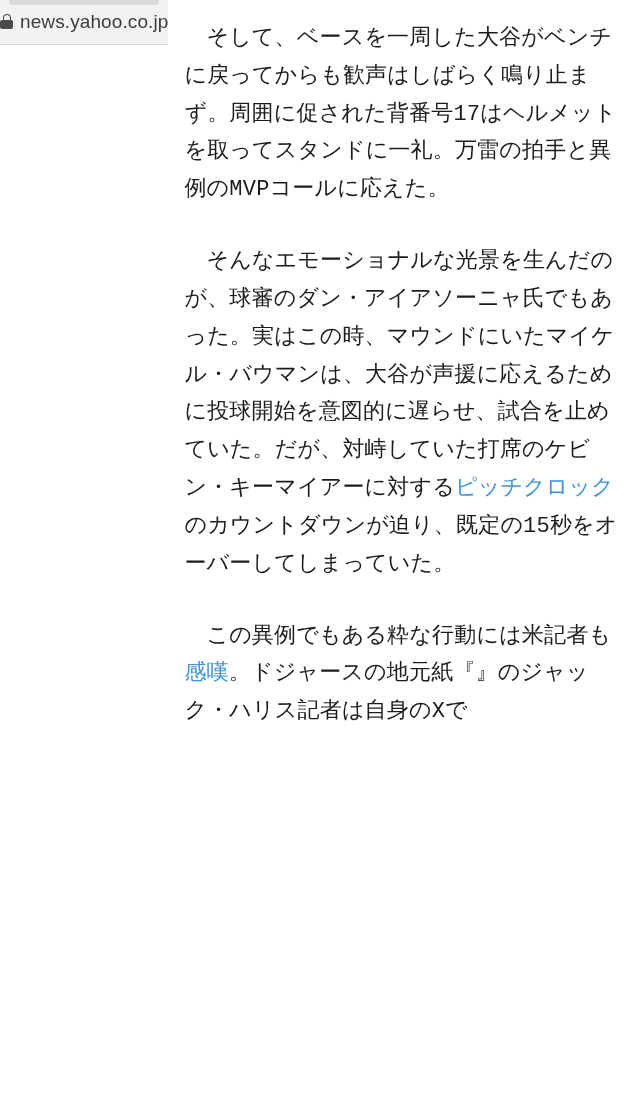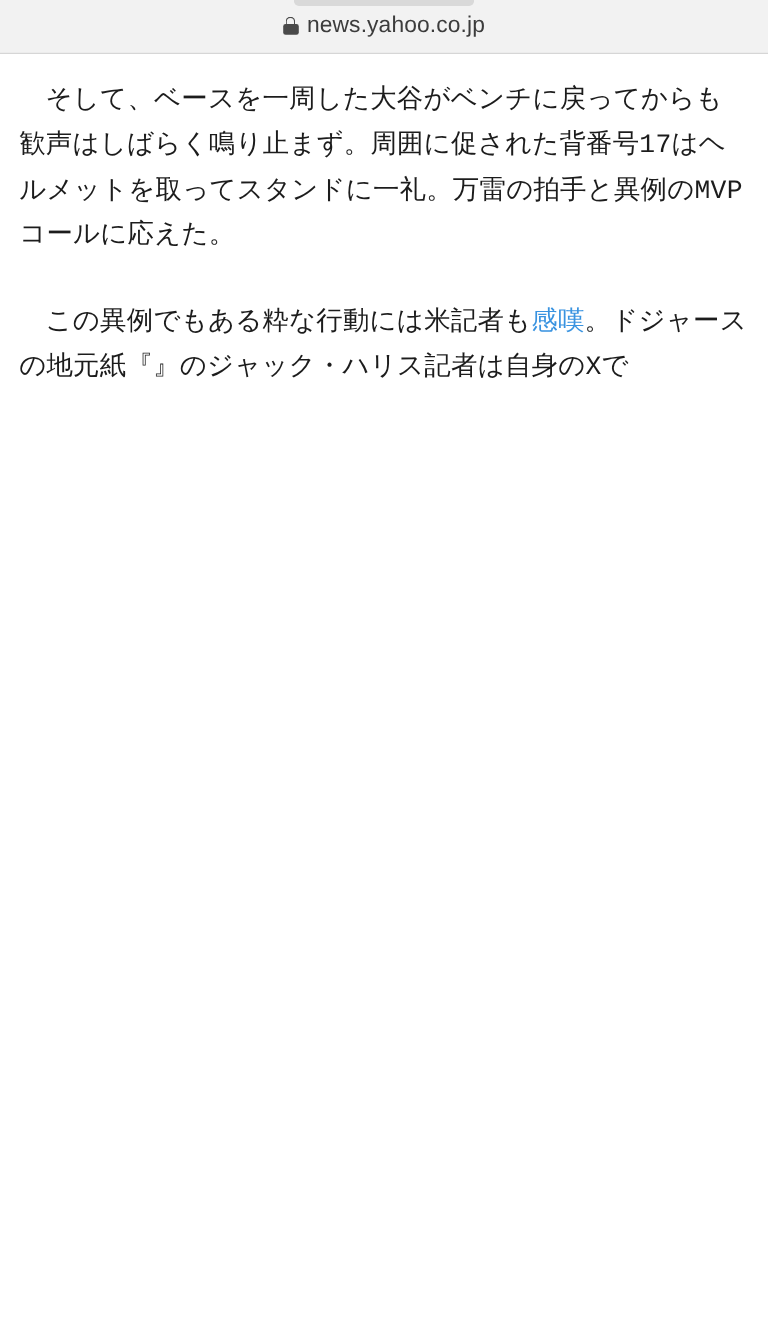--- a/index.html
+++ b/index.html
@@ -13,21 +13,21 @@
     overflow: hidden;
     font-family: "Liberation Sans", sans-serif;
     color: #1a1a1a;
   }
   .screen {
     position: relative;
     width: 640px;
     height: 1112px;
     background: #ffffff;
     display: flex;
-    flex-direction: column;
+    flex-direction: row;
   }
 
   
   .chrome {
     height: 44px;
     background: #f2f2f2;
     border-bottom: 1px solid #d6d6d6;
     display: flex;
     align-items: center;
     justify-content: center;
@@ -118,16 +118,17 @@
       <span class="lock-icon">
         <span class="shackle"></span>
         <span class="body"></span>
       </span>
       <span>news.yahoo.co.jp</span>
     </div>
   </div>
 
   <div class="article">
     <p class="para">そして、ベースを一周した大谷がベンチに戻ってからも歓声はしばらく鳴り止まず。周囲に促された背番号17はヘルメットを取ってスタンドに一礼。万雷の拍手と異例のMVPコールに応えた。</p>
+    <p class="para">そんなエモーショナルな光景を生んだのが、球審のダン・アイアソーニャ氏でもあった。実はこの時、マウンドにいたマイケル・バウマンは、大谷が声援に応えるために投球開始を意図的に遅らせ、試合を止めていた。だが、対峙していた打席のケビン・キーマイアーに対する<a class="link" href="#">ピッチクロック</a>のカウントダウンが迫り、既定の15秒をオーバーしてしまっていた。</p>
     <p class="para">この異例でもある粋な行動には米記者も<a class="link" href="#">感嘆</a>。ドジャースの地元紙『』のジャック・ハリス記者は自身のXで</p>
   </div>
 
 </div>
 
 </body></html>

